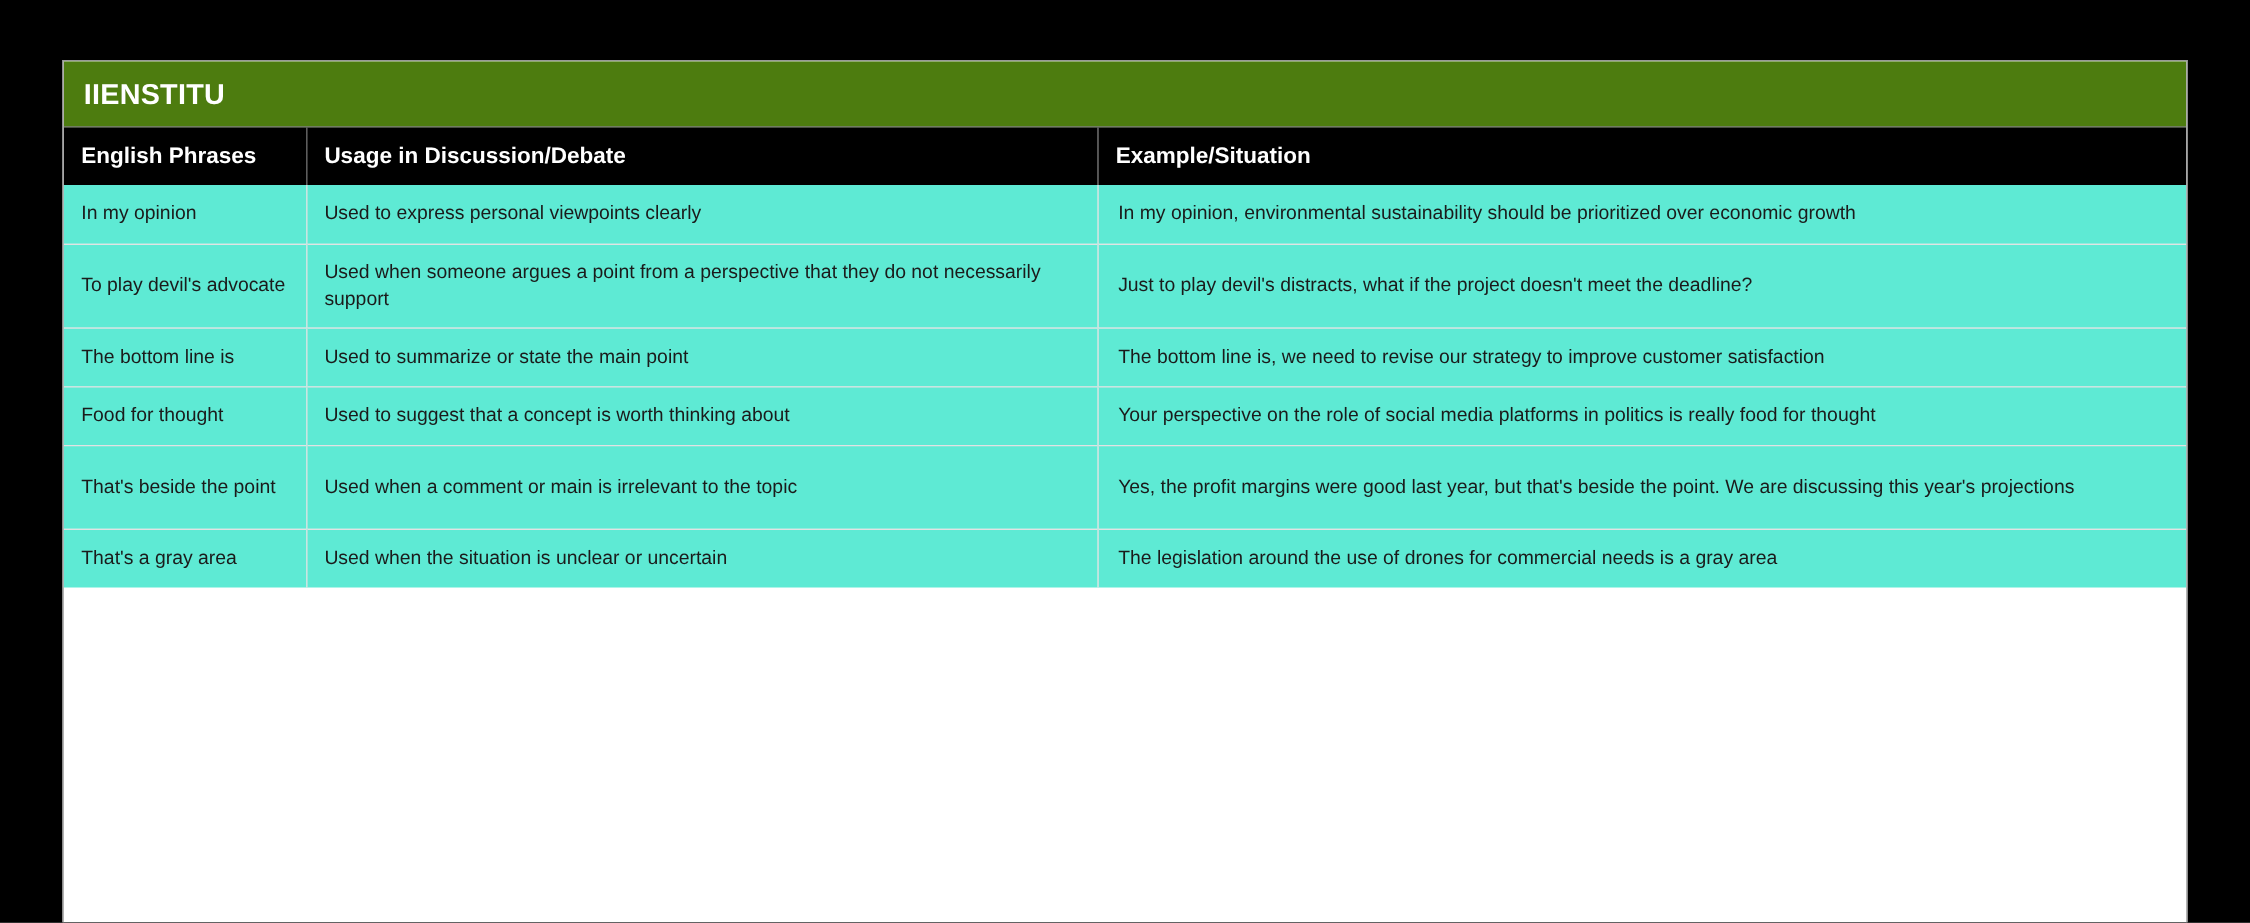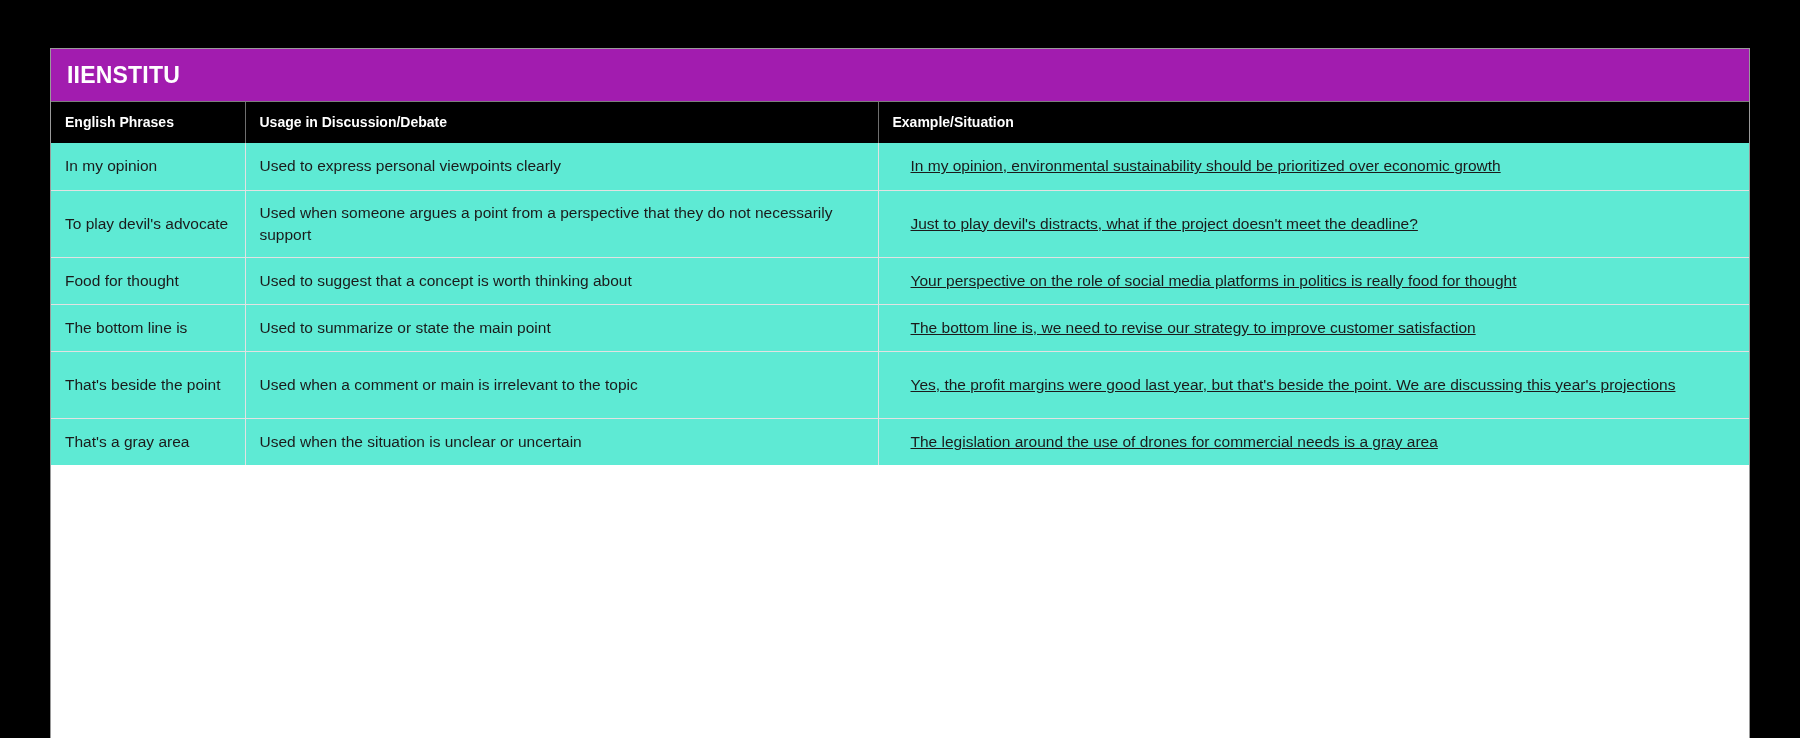--- a/index.html
+++ b/index.html
@@ -32,21 +32,21 @@
     background: #ffffff;
     border: 1px solid #9a9a9a;
     border-bottom: none;
     box-sizing: border-box;
     overflow: hidden;
   }
 
   
   .brand-bar {
     height: 53px;
-    background: #a21caf;
+    background: #4d7c0f;
     border-bottom: 1px solid #7d7d7d;
     display: flex;
     align-items: center;
     padding: 0 0 0 16px;
     box-sizing: border-box;
   }
   .brand-title {
     color: #ffffff;
     font-size: 23px;
     font-weight: bold;
@@ -60,21 +60,21 @@
     border-collapse: collapse;
     table-layout: fixed;
   }
   table.phrase-table col.c1 { width: 194px; }
   table.phrase-table col.c2 { width: 633px; }
   table.phrase-table col.c3 { width: 871px; }
 
   thead th {
     background: #000000;
     color: #ffffff;
-    font-size: 14px;
+    font-size: 18px;
     font-weight: bold;
     text-align: left;
     padding: 12px 14px 13px 14px;
     vertical-align: middle;
     border-right: 1px solid #6e6e6e;
     box-sizing: border-box;
     white-space: nowrap;
   }
   thead th:last-child { border-right: none; }
 
@@ -89,21 +89,21 @@
     box-sizing: border-box;
     line-height: 1.42;
   }
   tbody td:last-child { border-right: none; }
   tbody tr:first-child td { border-top: none; }
 
   tbody tr { height: 47px; }
   tbody tr.tall { height: 67px; }
 
   tbody td.col-phrase { padding-right: 10px; }
-  tbody td.col-example { padding-left: 32px; text-decoration: underline; }
+  tbody td.col-example { padding-left: 16px; }
 </style>
 </head>
 <body>
 
 <div id="page">
 
   <div class="table-card">
 
     <div class="brand-bar">
       <span class="brand-title">IIENSTITU</span>
@@ -133,29 +133,29 @@
 
 
 
         <tr class="tall">
           <td class="col-phrase">To play devil's advocate</td>
           <td class="col-usage">Used when someone argues a point from a perspective that they do not necessarily support</td>
           <td class="col-example">Just to play devil's distracts, what if the project doesn't meet the deadline?</td>
         </tr>
 
         <tr>
+          <td class="col-phrase">The bottom line is</td>
+          <td class="col-usage">Used to summarize or state the main point</td>
+          <td class="col-example">The bottom line is, we need to revise our strategy to improve customer satisfaction</td>
+        </tr>
+
+        <tr>
           <td class="col-phrase">Food for thought</td>
           <td class="col-usage">Used to suggest that a concept is worth thinking about</td>
           <td class="col-example">Your perspective on the role of social media platforms in politics is really food for thought</td>
-        </tr>
-
-        <tr>
-          <td class="col-phrase">The bottom line is</td>
-          <td class="col-usage">Used to summarize or state the main point</td>
-          <td class="col-example">The bottom line is, we need to revise our strategy to improve customer satisfaction</td>
         </tr>
 
         <tr class="tall">
           <td class="col-phrase">That's beside the point</td>
           <td class="col-usage">Used when a comment or main is irrelevant to the topic</td>
           <td class="col-example">Yes, the profit margins were good last year, but that's beside the point. We are discussing this year's projections</td>
         </tr>
 
 
         <tr>

